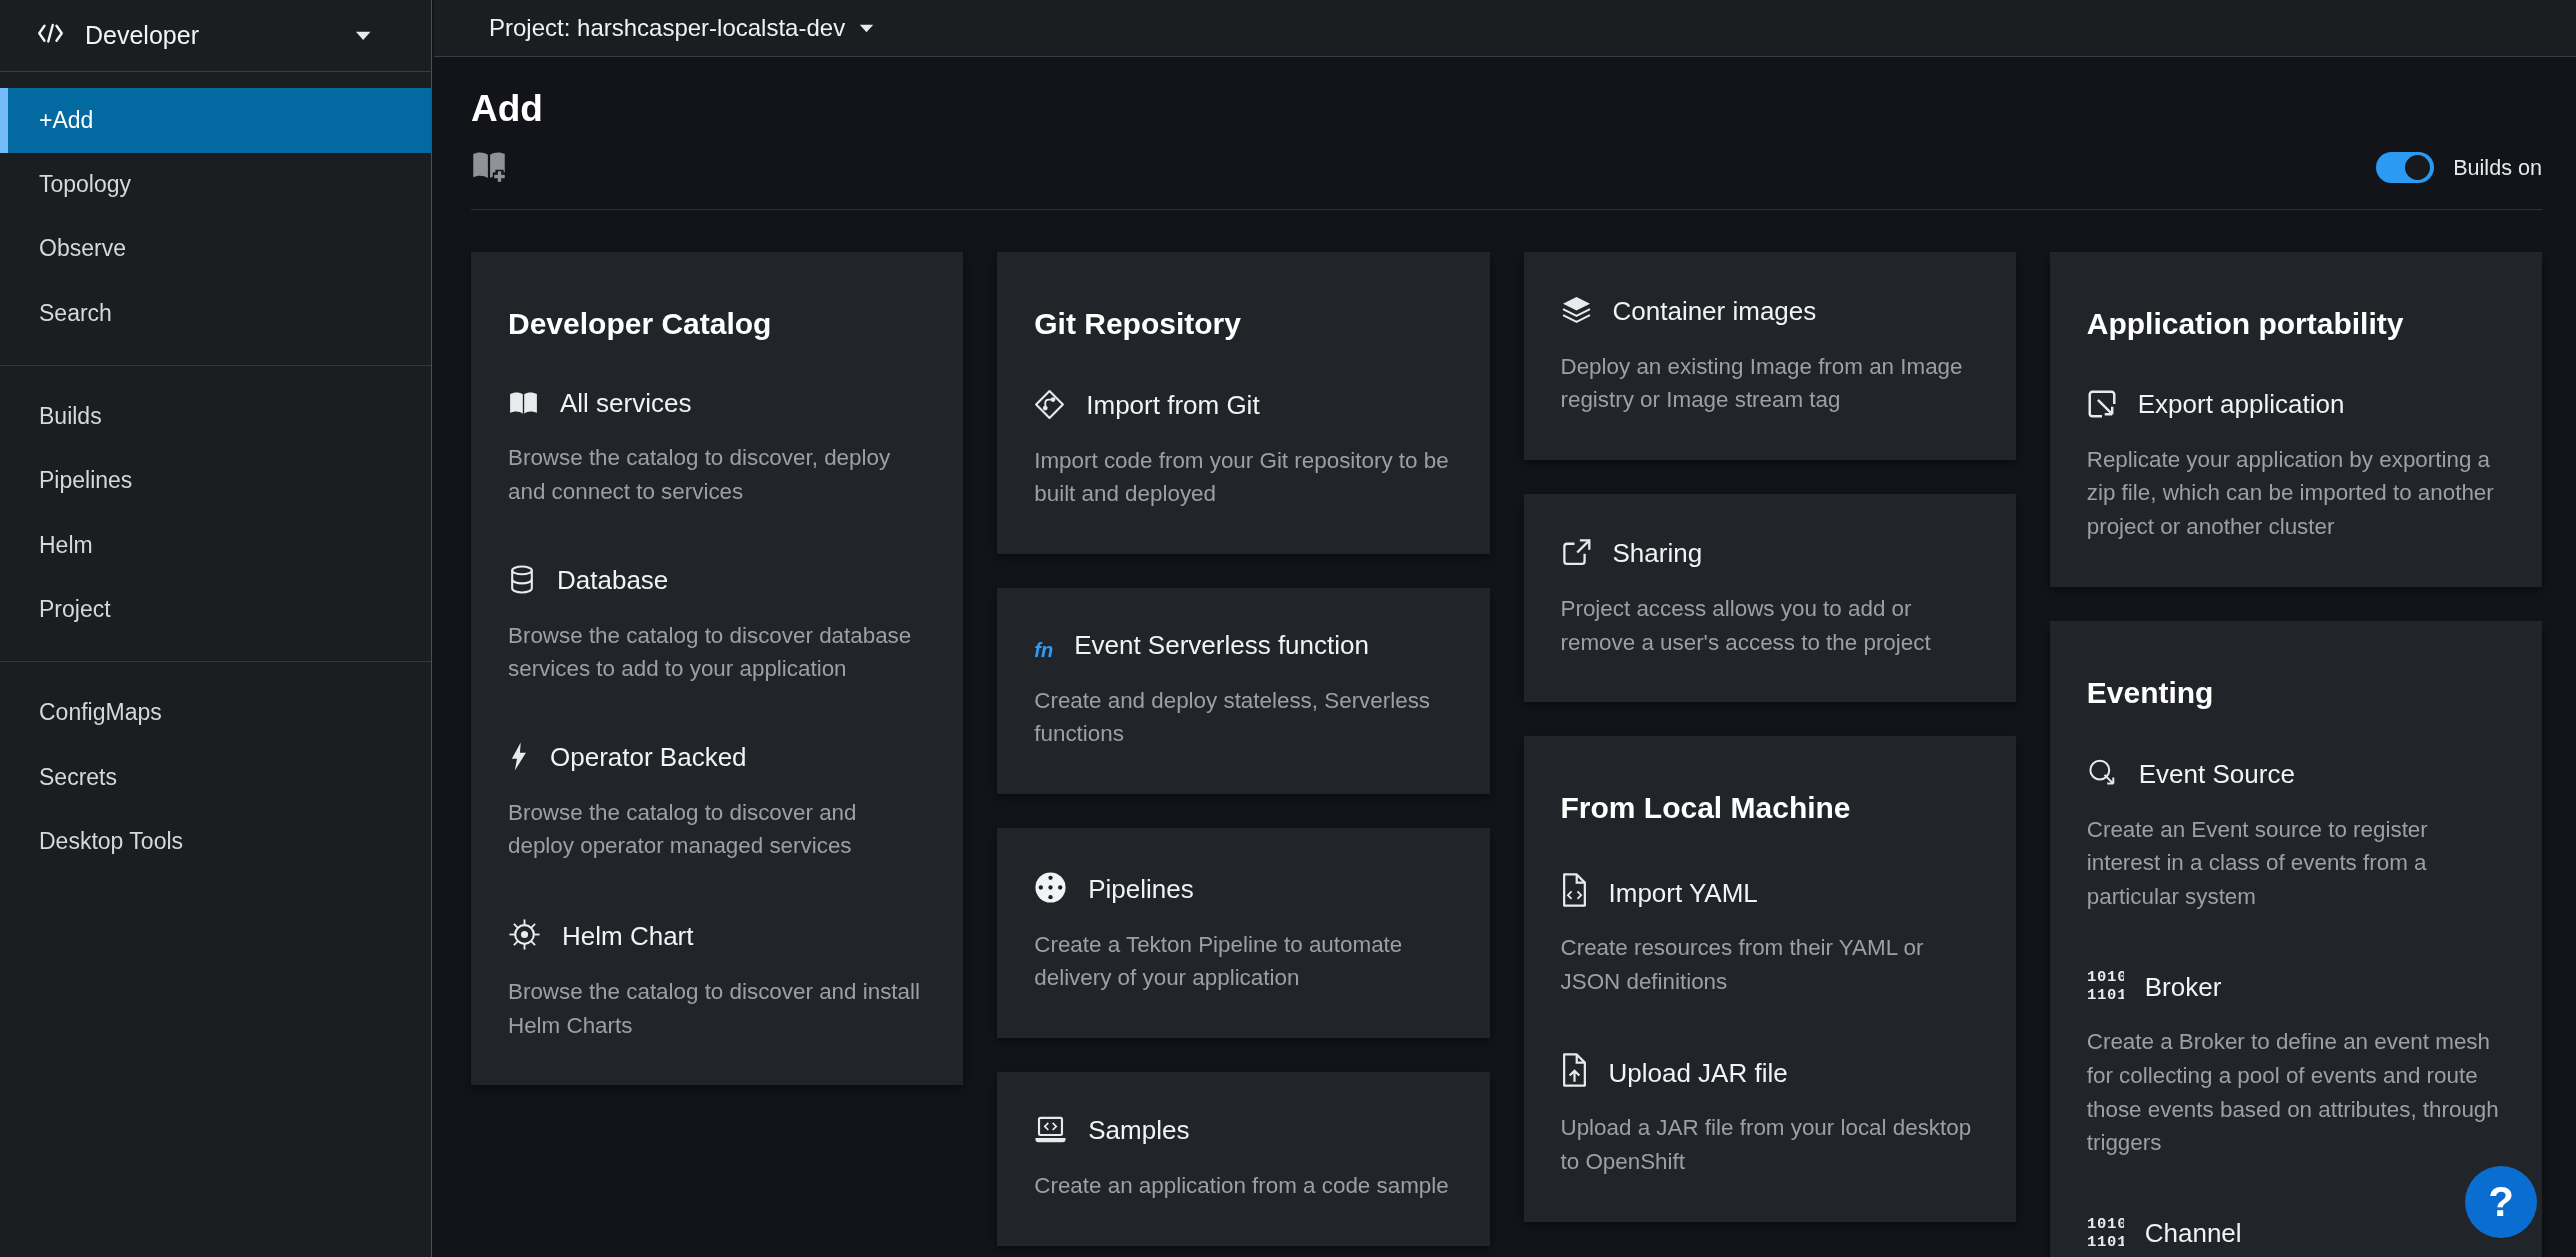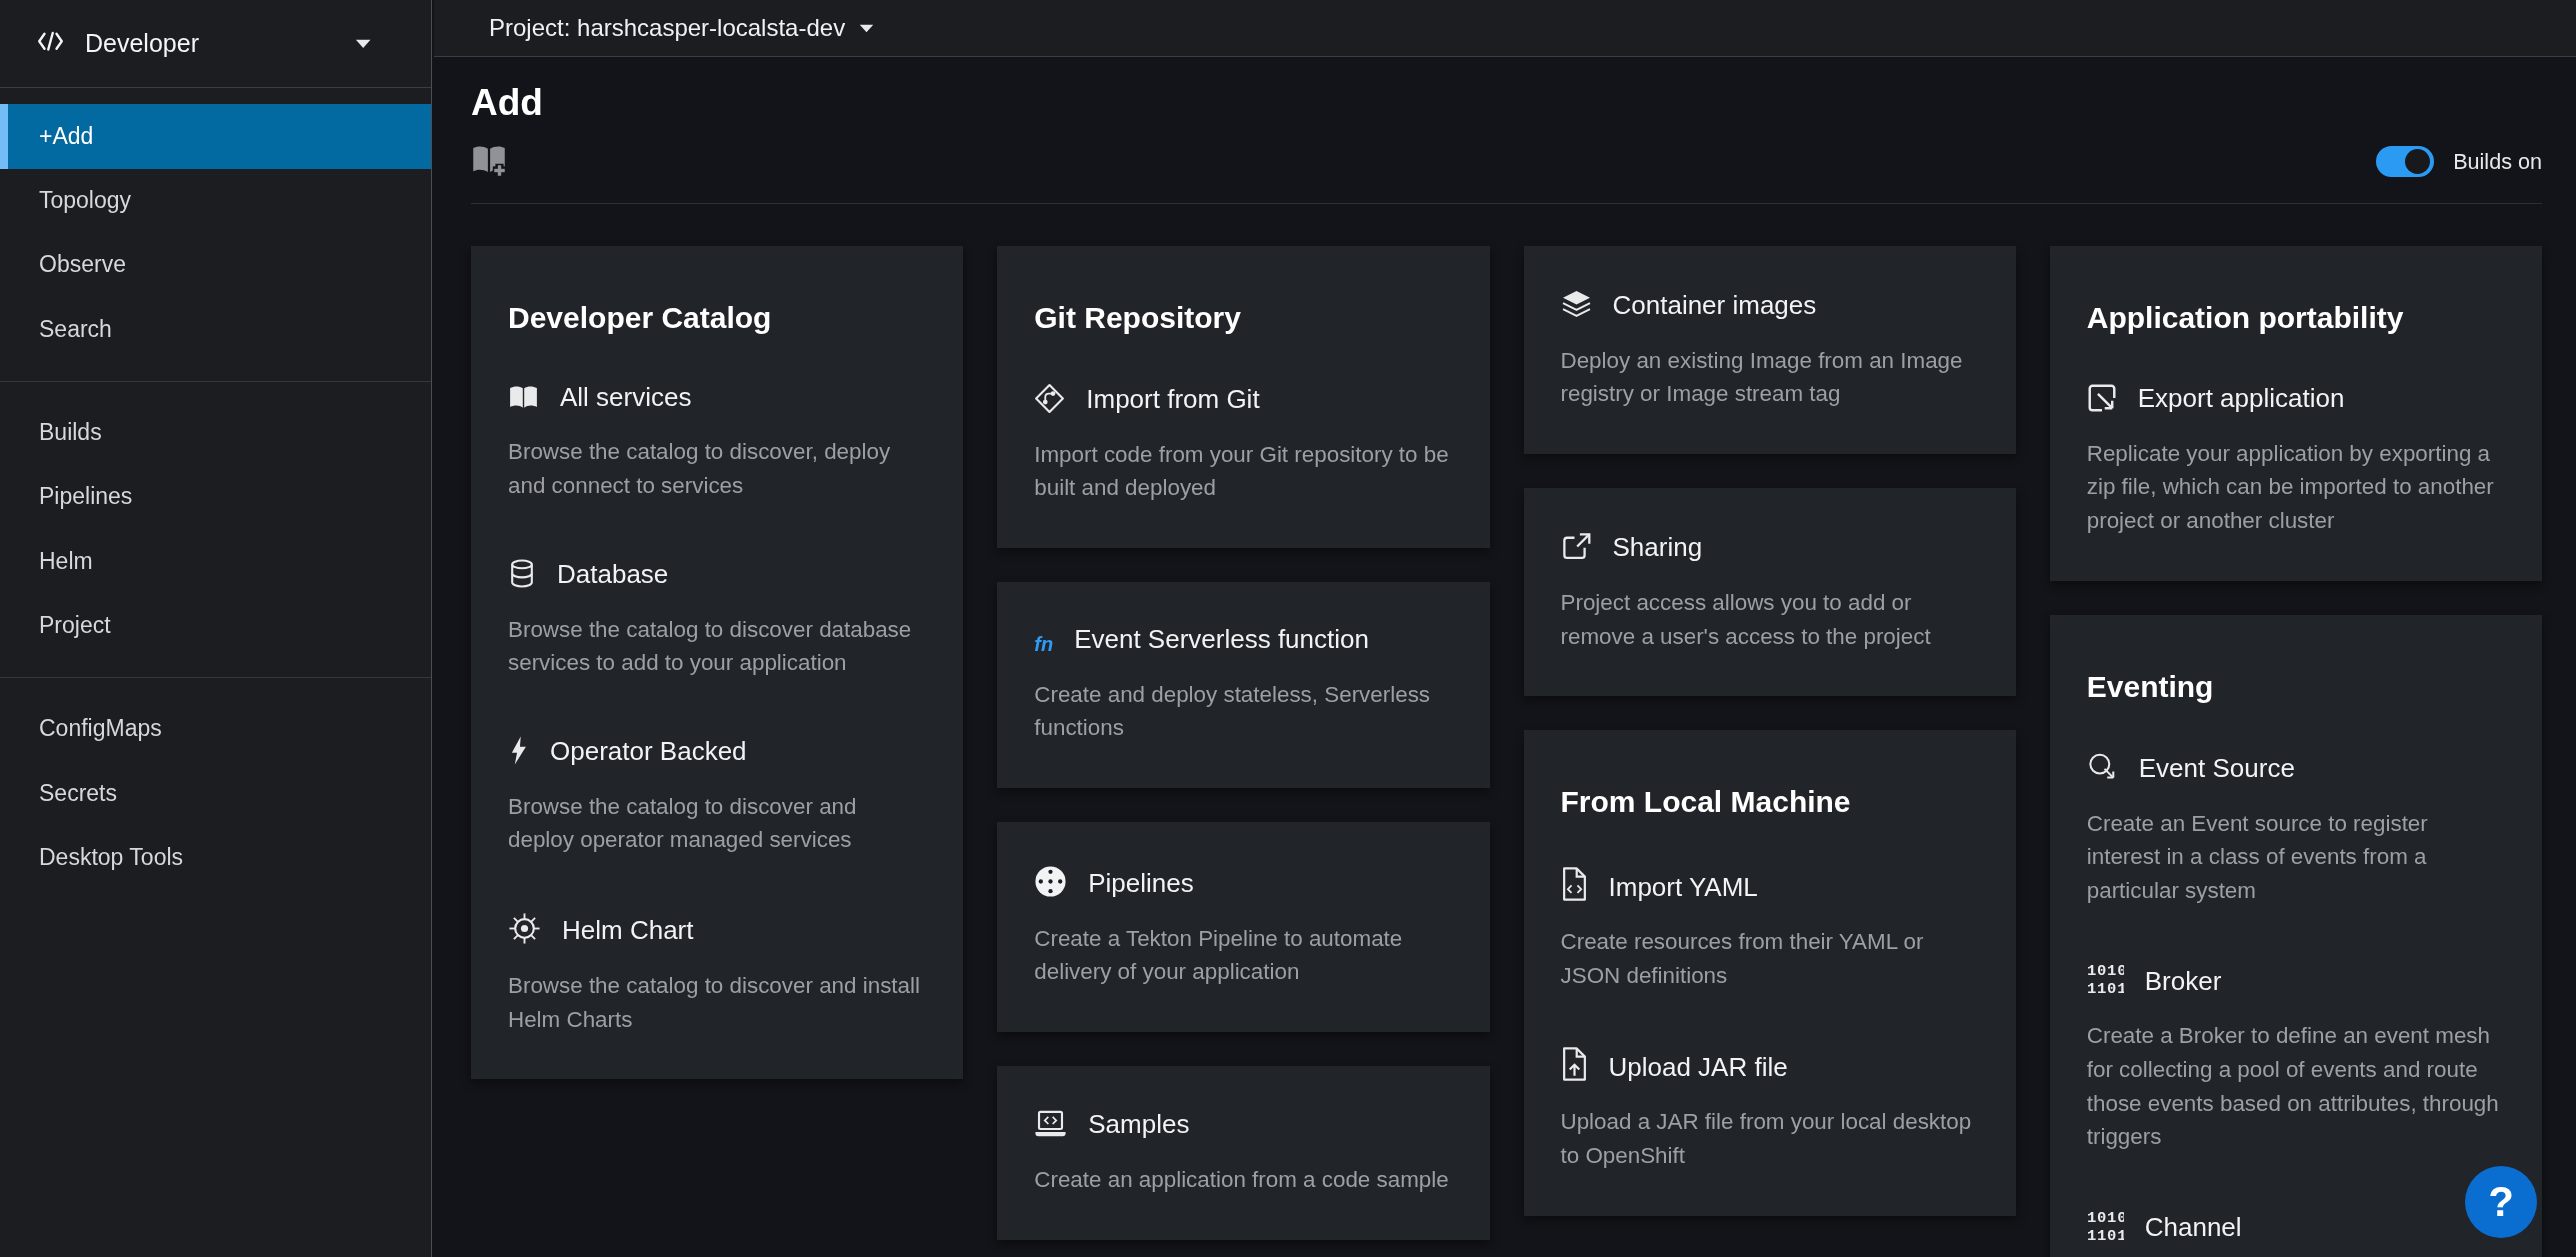--- a/index.html
+++ b/index.html
@@ -3,21 +3,21 @@
 <meta charset="utf-8">
 <style>
   * { box-sizing: border-box; }
   html,body { margin:0; padding:0; width:2576px; height:1257px; overflow:hidden;
     background:#121419; font-family:"Liberation Sans", sans-serif; }
   .app { position:relative; width:2576px; height:1257px; }
 
   
   .sidebar { position:absolute; left:0; top:0; bottom:0; width:432px;
     background:#1b1d21; border-right:1.5px solid #4b4e54; }
-  .perspective { height:88px; display:flex; align-items:center; gap:21px;
+  .perspective { height:72px; display:flex; align-items:center; gap:21px;
     padding:0 60px 0 37px; border-bottom:0.7px solid #3a3d43; color:#f4f5f6;
     font-size:25px; font-weight:500; cursor:pointer; }
   .perspective .caret { margin-left:auto; color:#e8e9ea; display:flex; }
   .sidebar nav { padding-top:16.4px; }
   .nav-list { list-style:none; margin:0; padding:0; }
   .nav-item { position:relative; padding:18.6px 15px 18.6px 39px; font-size:23px;
     color:#d6d8da; cursor:pointer; }
   .nav-item.active { background:#0369a1; color:#fff; }
   .nav-item.active::before { content:""; position:absolute; left:0; top:0; bottom:0;
     width:7.5px; background:#73bcf7; }
@@ -27,21 +27,21 @@
   .masthead { position:absolute; left:434px; right:0; top:0; height:57px;
     background:#1b1d21; border-bottom:0.7px solid #3a3d43; display:flex;
     align-items:center; padding:0 30px 0 55px; }
   .project-select { display:flex; align-items:center; gap:14px; background:none;
     border:none; color:#f0f1f2; font-size:24px; font-family:inherit; cursor:pointer; padding:0; }
   .project-select .caret { color:#e8e9ea; display:flex; }
 
   
   .content { position:absolute; left:434px; top:58px; right:0; bottom:0;
     background:#121419; padding:0 34px 0 37px; overflow:hidden; }
-  h1.page-title { margin:24px 0 0; font-size:37px; font-weight:600; color:#ffffff; }
+  h1.page-title { margin:30px 0 0; font-size:37px; font-weight:600; color:#ffffff; }
   .header-row { margin-top:19.4px; display:flex; align-items:center; justify-content:space-between; }
   .quickstart-btn { background:none; border:none; padding:0; color:#8f9296; cursor:pointer; display:flex; }
   .details { display:flex; align-items:center; gap:19.4px; }
   .switch { position:relative; width:58px; height:31px; border-radius:15.7px;
     background:#2b9af3; border:none; cursor:pointer; }
   .switch .knob { position:absolute; top:3px; right:3.7px; width:25px; height:25px;
     border-radius:50%; background:#17191d; }
   .toggle-label { font-size:21.6px; color:#e8e9eb; }
   .content hr { border:none; border-top:0.7px solid #2d3036; margin:22.4px 0 0; }
 

